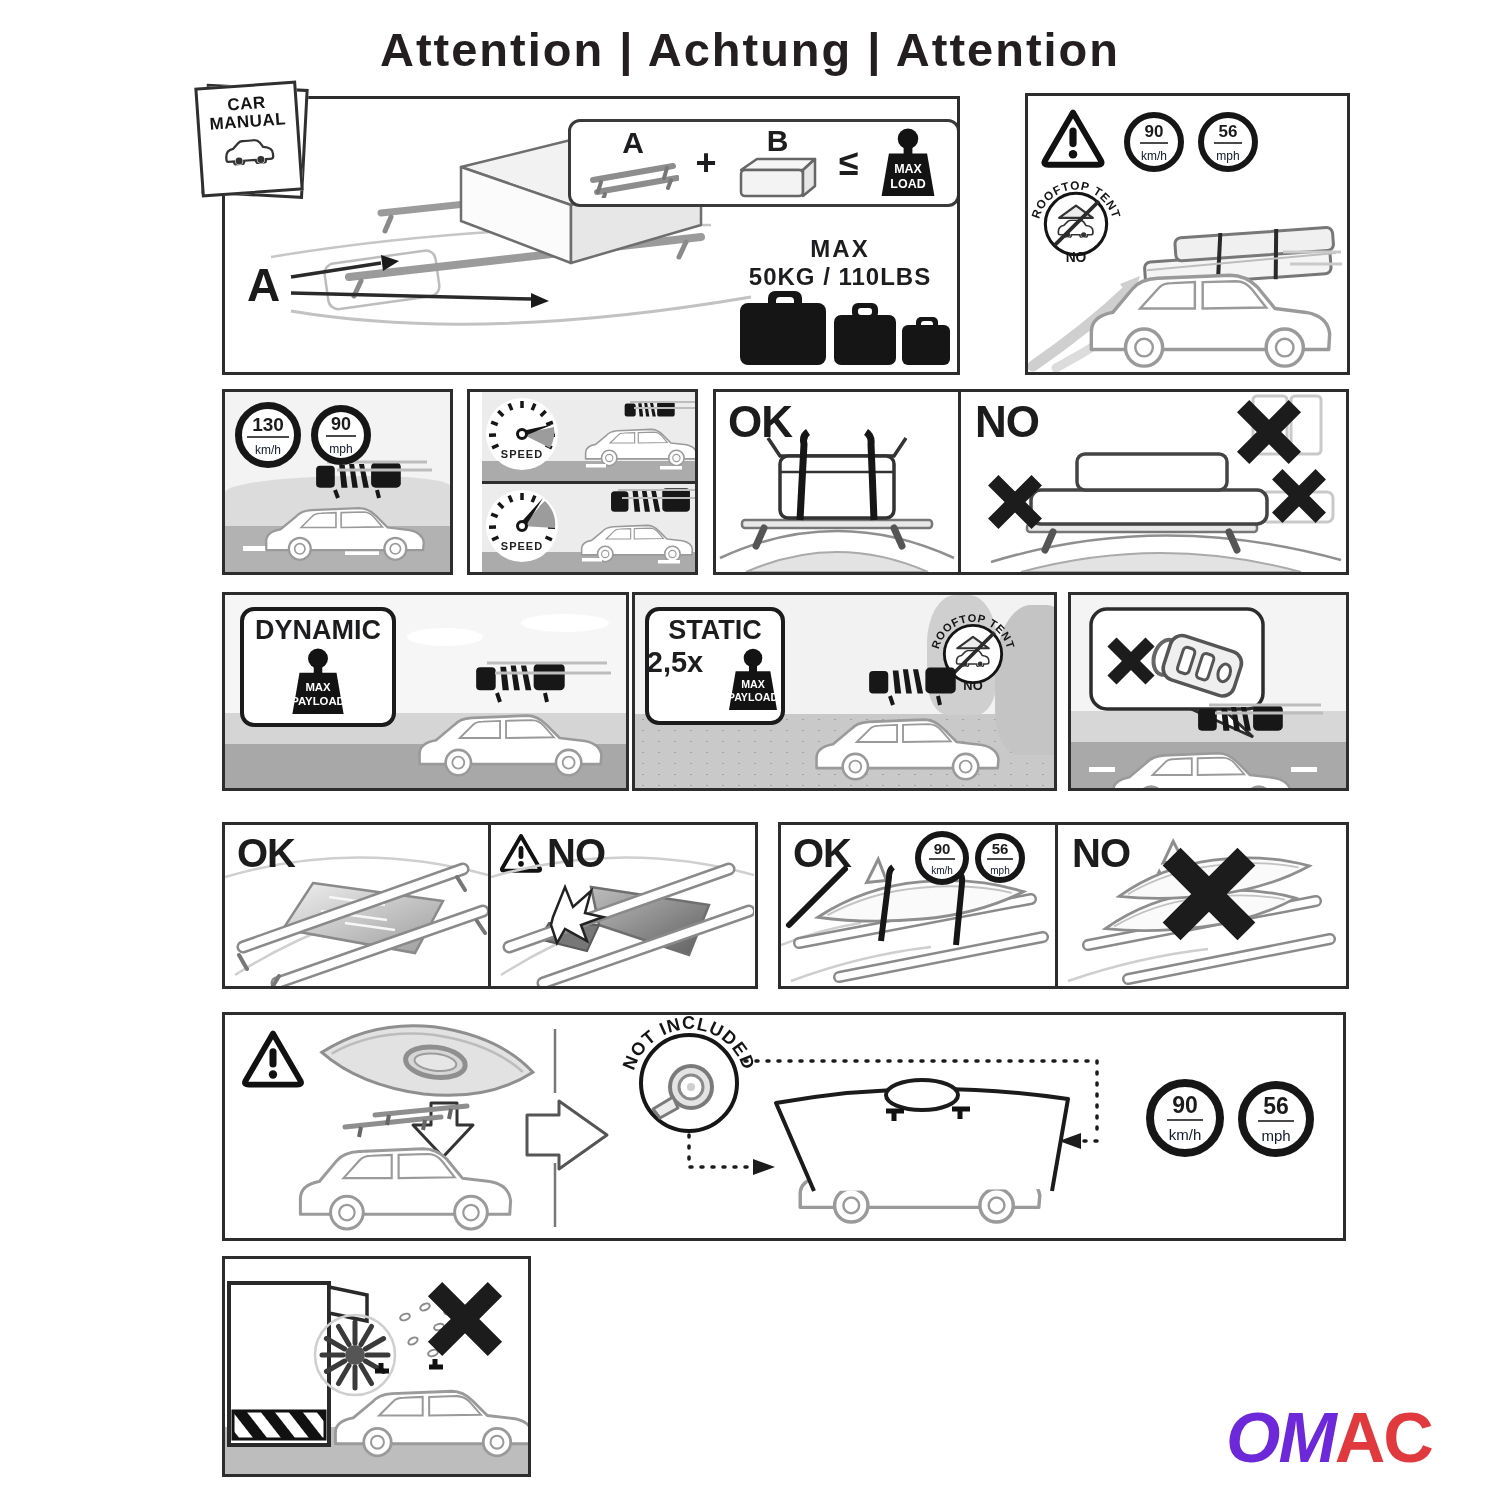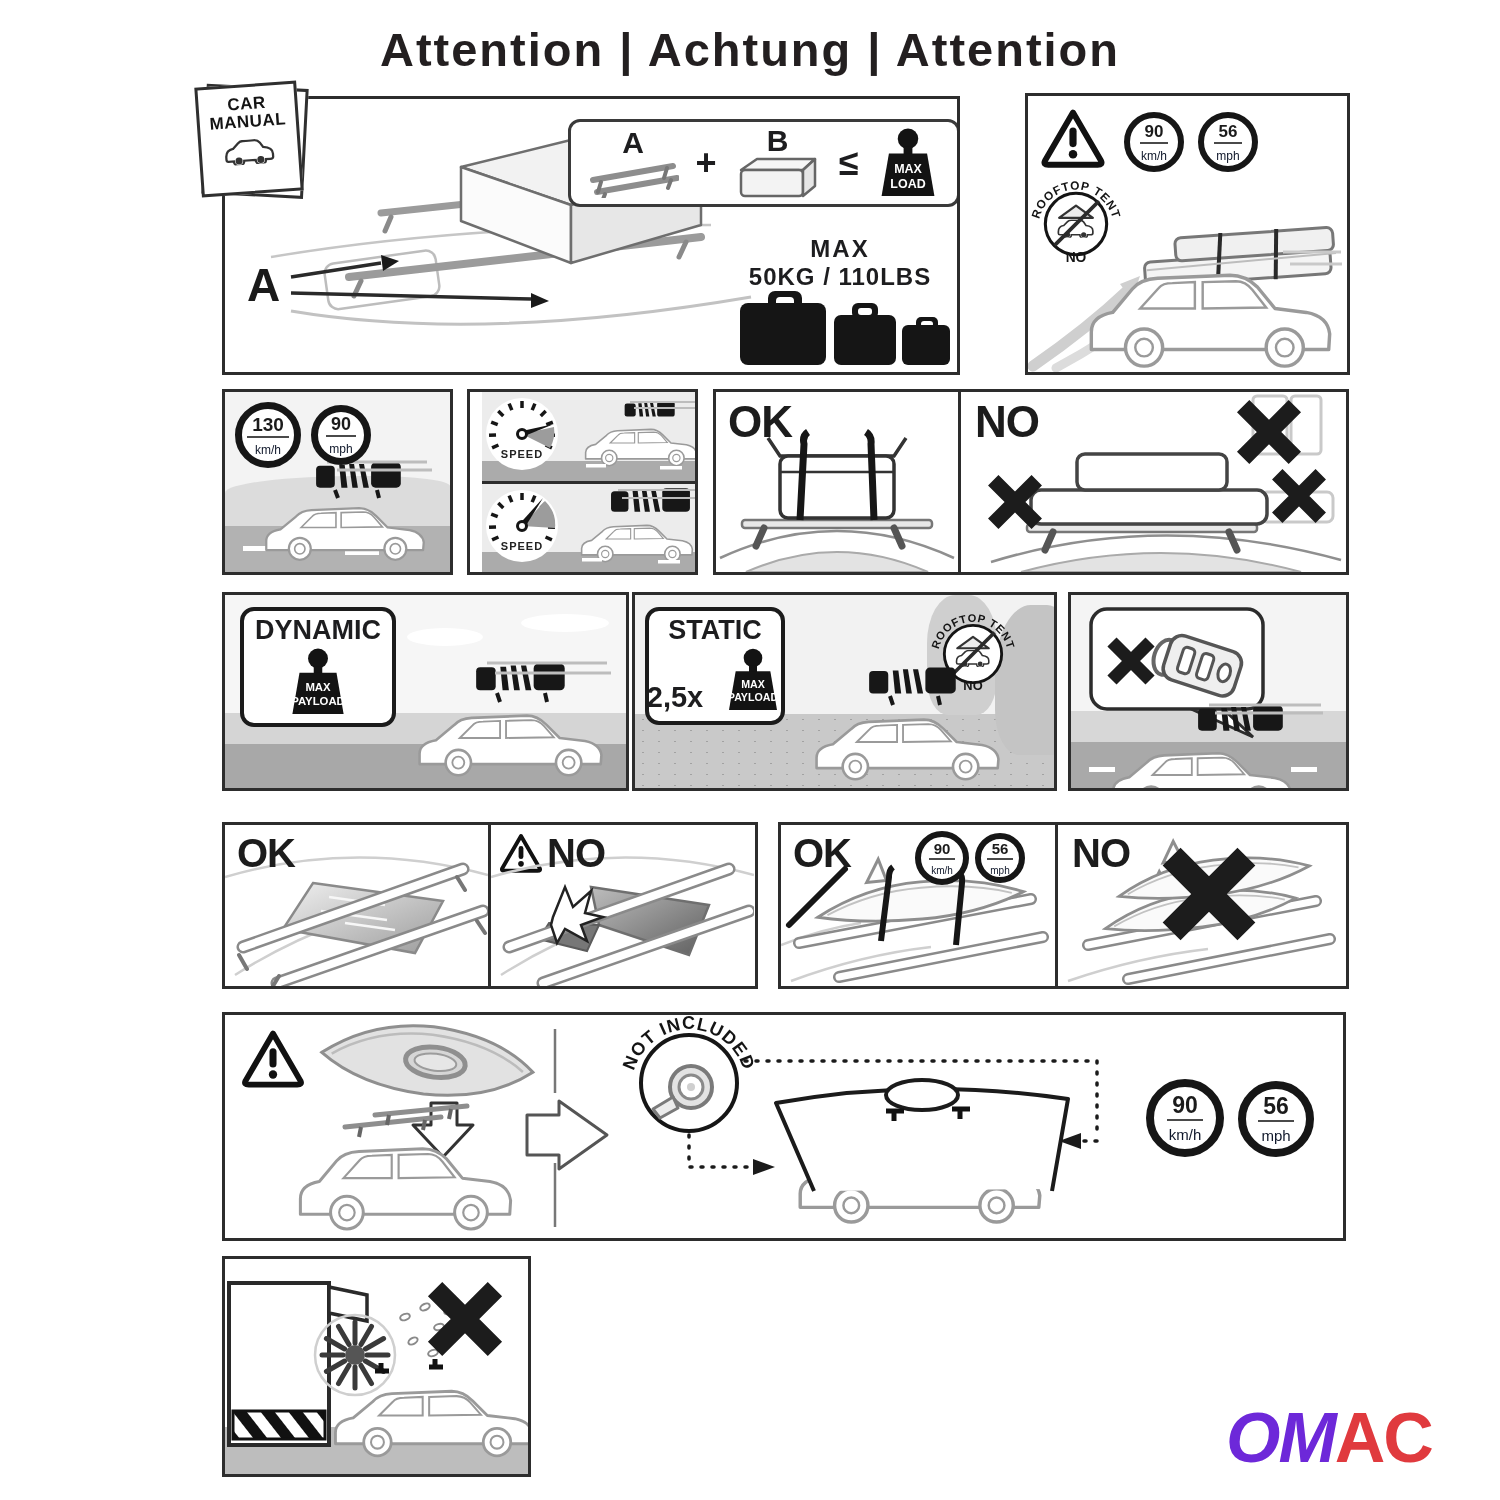--- a/index.html
+++ b/index.html
@@ -368,21 +368,21 @@
     </svg>
   </div>
 
   <div class="panel" style="left:632px;top:592px;width:425px;height:199px;">
     <div class="bgband" style="top:0;height:193px;background:#f2f2f2;"></div>
     <div class="treeblob" style="left:292px;top:0;width:70px;height:120px;border-radius:40% 40% 30% 30%;"></div>
     <div class="treeblob" style="left:360px;top:10px;width:80px;height:150px;border-radius:45% 35% 30% 30%;background:#c4c4c4;"></div>
     <div class="bgband grass" style="bottom:0;height:74px;"></div>
     <div class="sign" style="left:10px;top:12px;width:140px;height:118px;padding-top:4px;">
       <span class="stitle" style="font-size:27px;">STATIC</span>
-      <div style="display:flex;align-items:flex-end;gap:20px;">
+      <div style="display:flex;align-items:flex-start;gap:20px;">
         <span style="font-size:29px;font-weight:bold;">2,5x</span>
         <svg width="60" height="68" viewBox="0 0 90 96">
           <use href="#weight-body"></use>
           <text x="45" y="60" text-anchor="middle" font-size="16" font-weight="bold" fill="#fff">MAX</text>
           <text x="45" y="80" text-anchor="middle" font-size="16" font-weight="bold" fill="#fff">PAYLOAD</text>
         </svg>
       </div>
     </div>
     <svg class="art" style="left:295px;top:16px;" width="86" height="86" viewBox="0 0 120 120">
       <circle cx="60" cy="60" r="40" fill="#fff" stroke="#141414" stroke-width="4"></circle>

